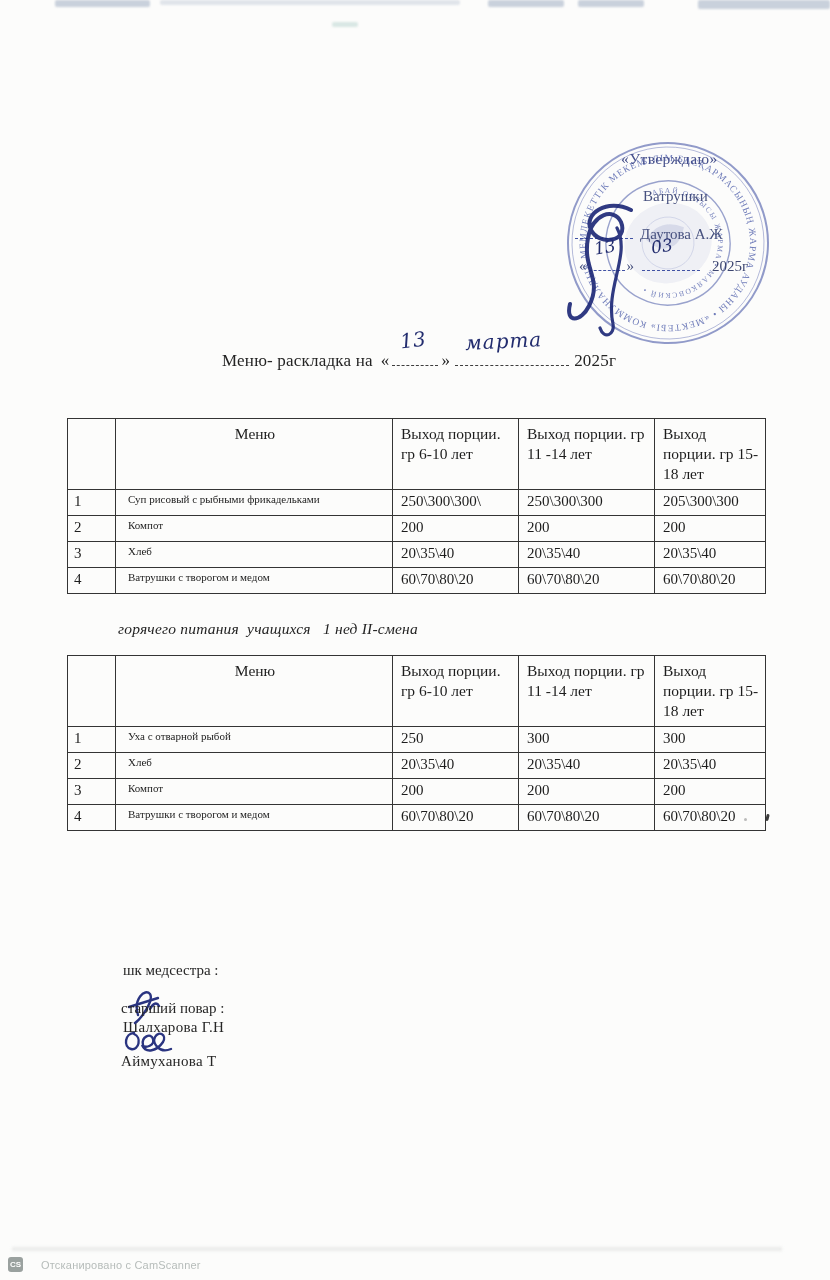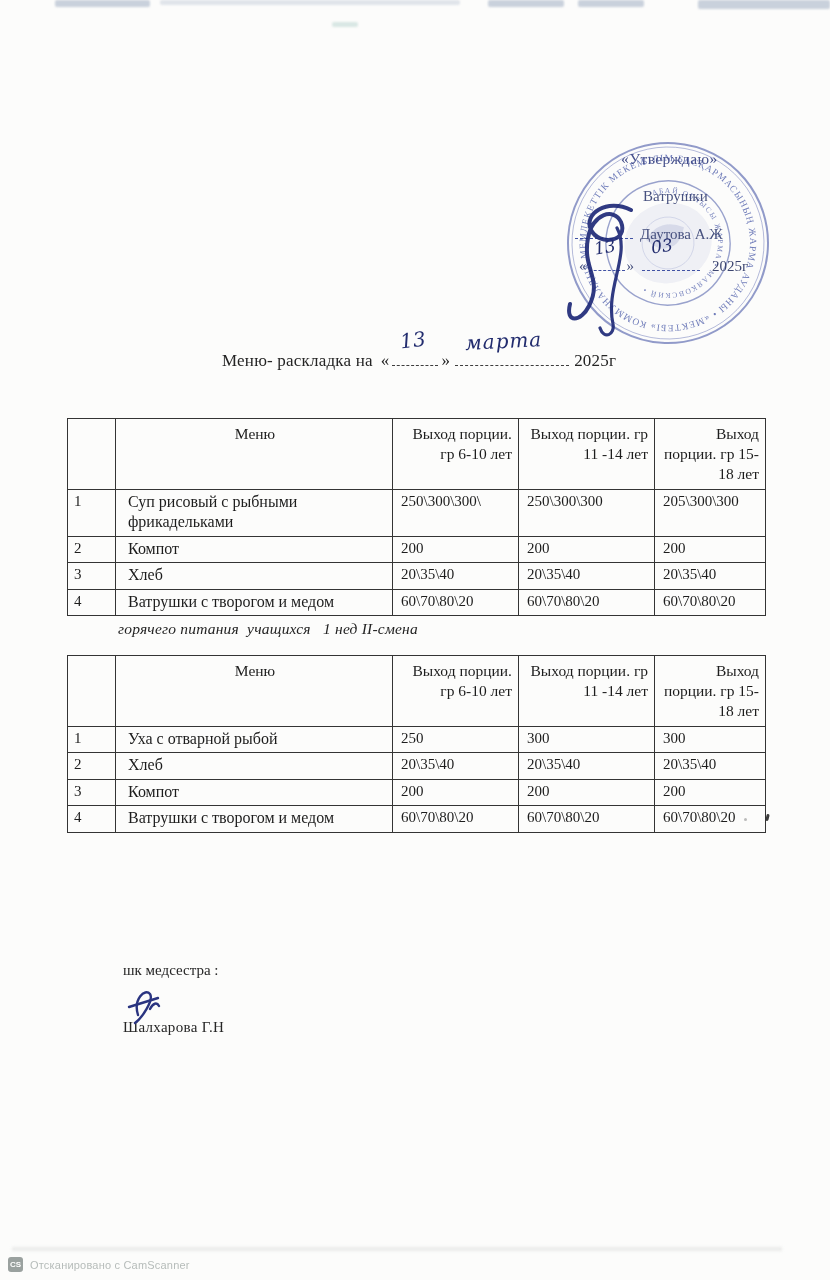--- a/index.html
+++ b/index.html
@@ -46,36 +46,36 @@
   .subtitle{position:absolute;font-size:15.5px;color:#232323;letter-spacing:.2px;white-space:pre;}
   .sub1{left:240px;top:386px;}
   .sub2{left:118px;top:620px;font-style:italic;}
   
   .menu-table{position:absolute;left:67px;width:698px;border-collapse:collapse;table-layout:fixed;
     font-size:15px;color:#1d1d1d;border-radius:22px;}
   .t1{top:418px;}
   .t2{top:655px;}
   .menu-table th,.menu-table td{border:1.6px solid #343434;vertical-align:top;
     padding:2px 6px 3px 8px;font-weight:normal;text-align:left;line-height:1.28;}
-  .menu-table thead th{height:62px;padding-top:5px;font-size:15.5px;text-align:right;}
+  .menu-table thead th{height:62px;padding-top:5px;font-size:15.5px;}
   .menu-table thead th.menu-h{text-align:center;}
   .menu-table td{height:20px;font-size:15px;}
   .menu-table td.num{padding-left:6px;}
-  .menu-table td.dish{padding-left:12px;font-size:16px;margin-top:44px;}
+  .menu-table td.dish{padding-left:12px;font-size:11px;margin-top:44px;}
   
   .sig-line{position:absolute;display:flex;align-items:baseline;font-size:15px;color:#262626;flex-direction:column;}
   .sig-nurse{left:115px;top:962px;}
   .sig-cook{left:113px;top:1000px;}
   .sig-squiggle{position:relative;top:6px;margin:0 10px 0 8px;}
   .sig-name{letter-spacing:.3px;}
   
   .speck1{position:absolute;left:766px;top:814px;width:3px;height:7px;background:#3c3c3c;border-radius:2px;transform:rotate(14deg);}
   .speck2{position:absolute;left:744px;top:818px;width:3px;height:3px;background:rgba(90,90,90,.4);border-radius:50%;}
   .smudge{position:absolute;left:12px;top:1247px;width:770px;height:4px;background:rgba(140,150,150,.16);filter:blur(1.5px);}
-  .watermark{position:absolute;left:8px;top:1257px;display:flex;align-items:center;gap:7px;
+  .watermark{position:absolute;left:8px;top:1257px;display:flex;align-items:center;gap:18px;
     font-family:"Liberation Sans",sans-serif;}
   .cs-icon{width:15px;height:15px;background:#9aa19f;border-radius:3px;color:#ffffff;
     font-size:8px;font-weight:bold;display:flex;align-items:center;justify-content:center;}
   .cs-label{font-size:11px;color:#b6bcba;letter-spacing:.2px;}
 </style>
 </head>
 <body>
 
 <div class="page">
 
@@ -256,20 +256,30 @@
     <svg class="sig-squiggle" width="42" height="40" viewBox="0 0 42 40">
       <g stroke="#2a3480" fill="none" stroke-width="2.4" stroke-linecap="round">
         <path d="M15 30 C10 14 22 3 27 9 C31 15 19 33 12 38"></path>
         <path d="M6 22 L35 13"></path>
         <path d="M27 24 C30 18 34 17 36 21"></path>
       </g>
     </svg>
     <span class="sig-name">Шалхарова  Г.Н</span>
   </div>
 
+  <div class="sig-line sig-cook">
+    <span>старший  повар :</span>
+    <svg class="sig-squiggle" width="52" height="36" viewBox="0 0 52 36">
+      <g stroke="#2a3480" fill="none" stroke-width="2.4" stroke-linecap="round">
+        <path d="M13 10 C4 10 2 24 10 26 C18 28 21 14 13 11"></path>
+        <path d="M22 22 C20 14 30 9 32 16 C34 22 25 26 21 22 C25 31 36 28 42 19 C46 12 38 7 34 14 C31 20 38 31 50 26"></path>
+      </g>
+    </svg>
+    <span class="sig-name">Аймуханова Т</span>
+  </div>
 
   <div class="speck1"></div>
   <div class="speck2"></div>
   <div class="smudge"></div>
 
   <div class="watermark">
     <div class="cs-icon">CS</div>
     <div class="cs-label">Отсканировано с CamScanner</div>
   </div>
 

